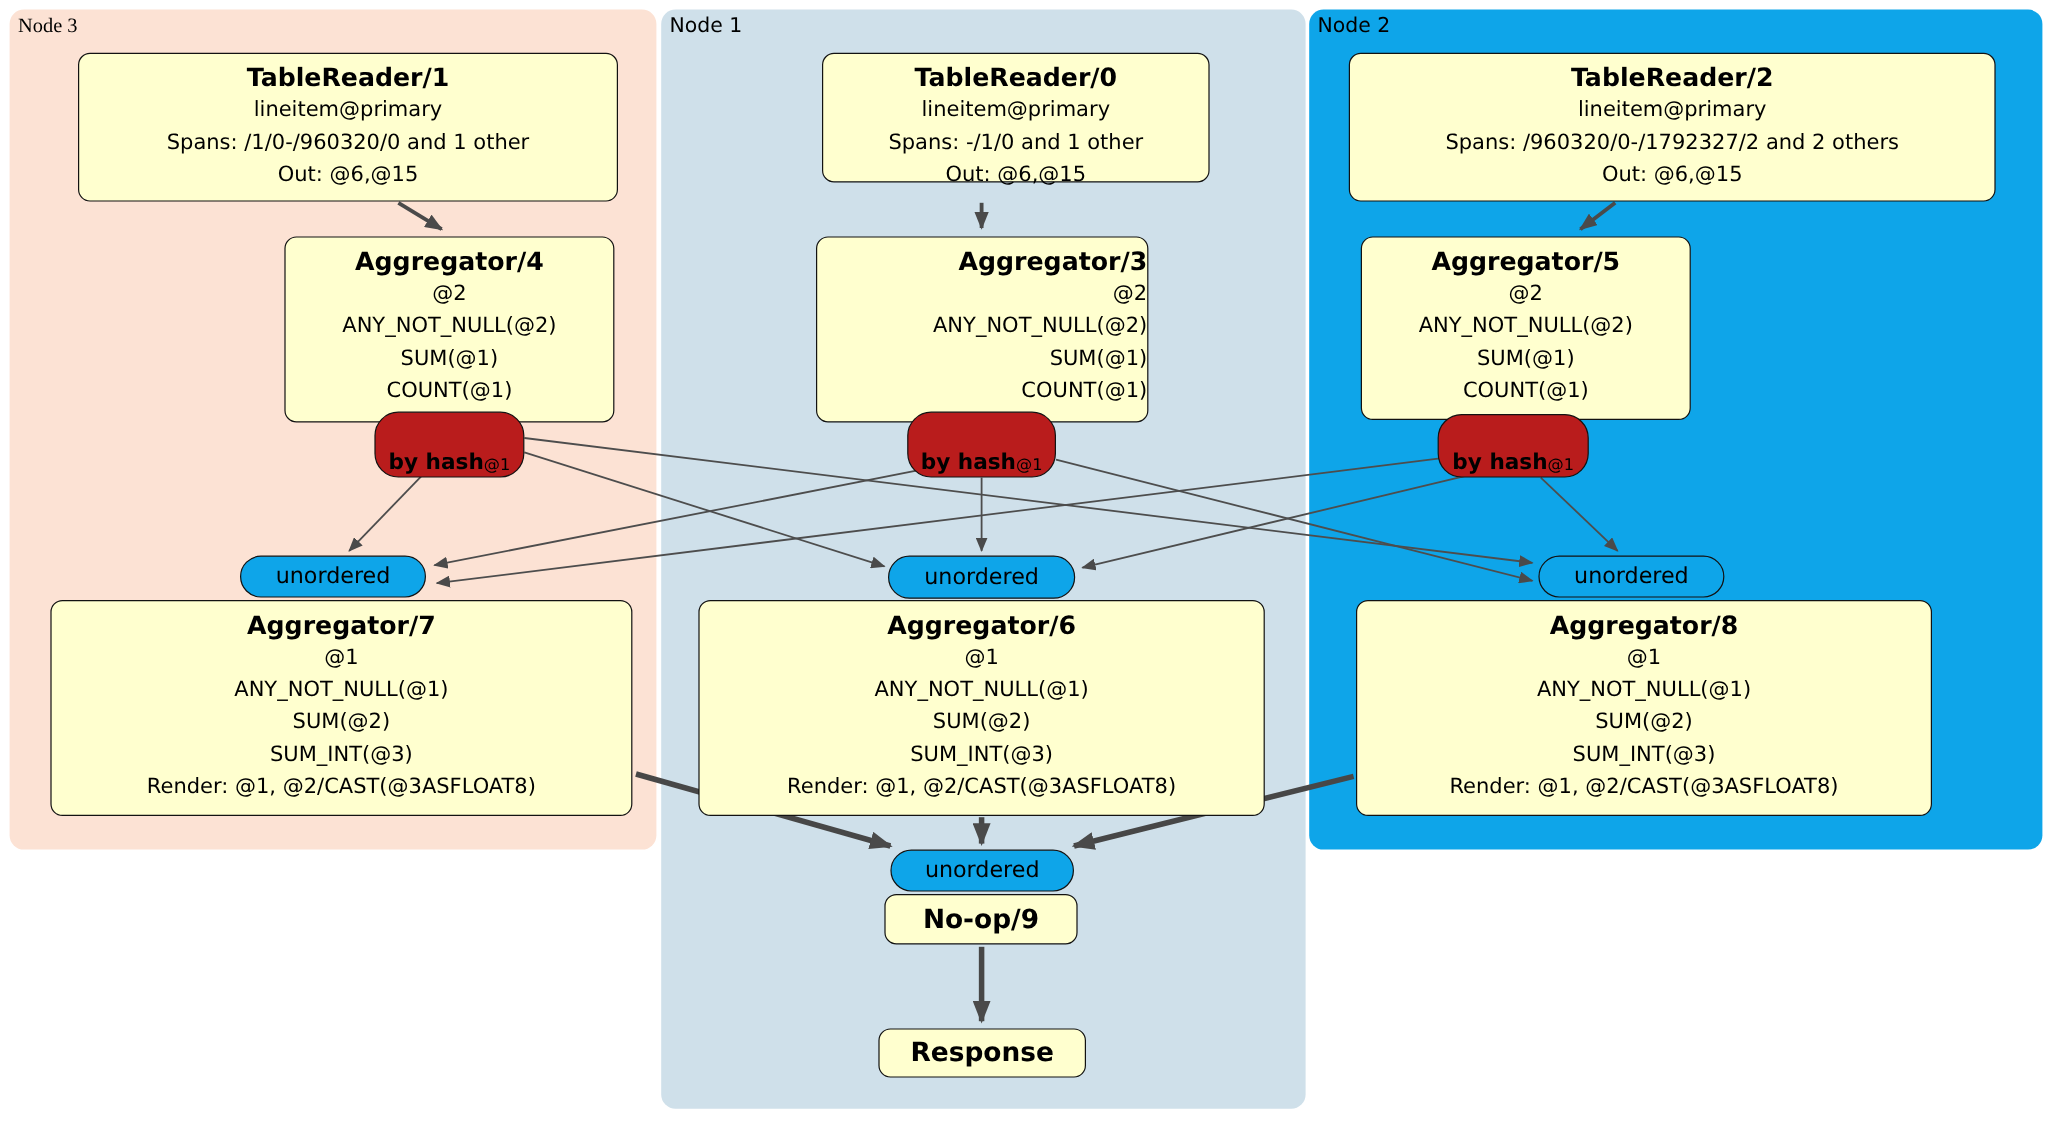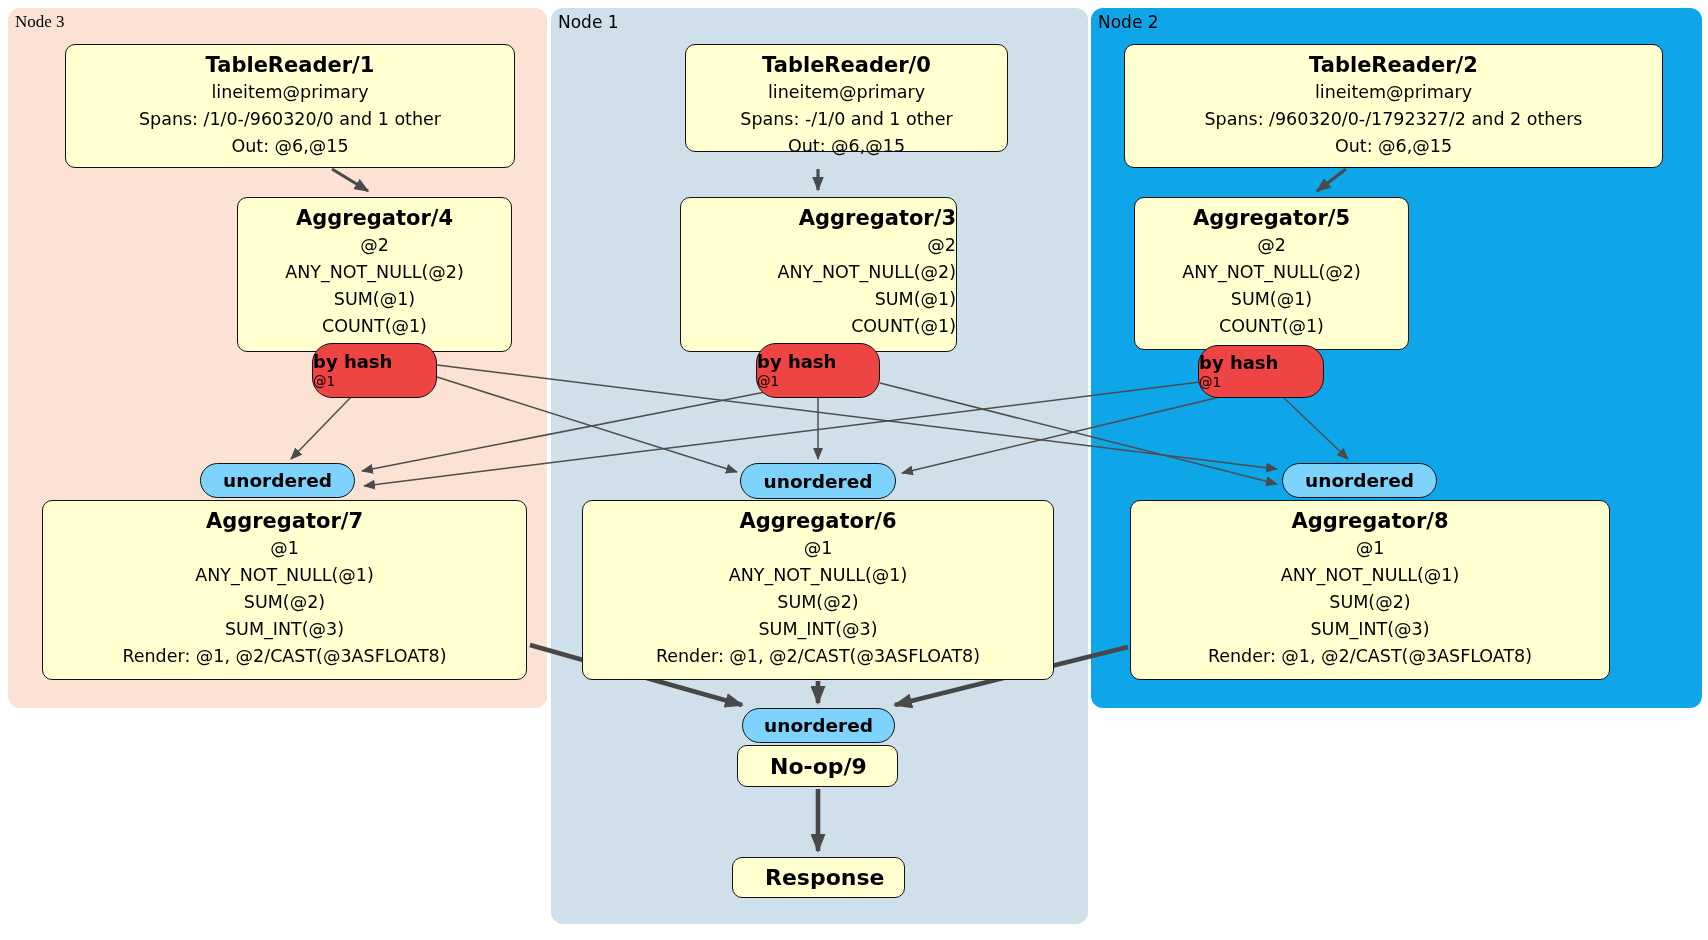--- a/index.html
+++ b/index.html
@@ -12,33 +12,33 @@
   .cluster-node1{left:551px;top:8px;width:537px;height:916px;background:#cfe0ea;}
   .cluster-node2{left:1091px;top:8px;width:611px;height:700px;background:#0ea5e9;}
   .cluster-label{position:absolute;left:7px;top:4px;font-size:17px;color:#000;}
   .edges{position:absolute;left:0;top:0;width:1708px;height:940px;pointer-events:none;}
   .nodebox{
     position:absolute;background:#ffffcf;border:1.7px solid #121212;border-radius:10px;
     text-align:center;box-sizing:border-box;
   }
   .bt{font-size:21px;font-weight:bold;padding-top:6px;line-height:28px;white-space:nowrap;}
   .bl{font-size:17.5px;line-height:27px;white-space:nowrap;}
-  .smallbox{display:flex;align-items:center;padding-left:32px;}
+  .smallbox{display:flex;align-items:center;justify-content:center;}
   .smallbox .bt{padding-top:0;line-height:normal;font-size:22px;}
   .byhash{
-    position:absolute;background:#ef4444;border:1.7px solid #121212;border-radius:20px;
-    display:flex;flex-direction:column;align-items:flex-start;justify-content:center;
+    position:absolute;background:#b91c1c;border:1.7px solid #121212;border-radius:20px;
+    display:flex;flex-direction:row;align-items:flex-end;justify-content:center;
     box-sizing:border-box;text-align:center;
   }
   .bh-main{font-size:18px;font-weight:bold;line-height:22px;}
   .bh-sub{font-size:13.5px;line-height:17px;}
   .unordered{
-    position:absolute;background:#7dd3fc;border:1.7px solid #121212;border-radius:18px;
+    position:absolute;background:#0ea5e9;border:1.7px solid #121212;border-radius:18px;
     display:flex;align-items:center;justify-content:center;box-sizing:border-box;
-    font-size:18.5px;font-weight:bold;
+    font-size:18.5px;font-weight:normal;
   }
 </style>
 </head>
 <body>
 
 <div class="canvas">
 
   <div class="cluster cluster-node3">
     <div class="cluster-label">Node 3</div>
   </div>

